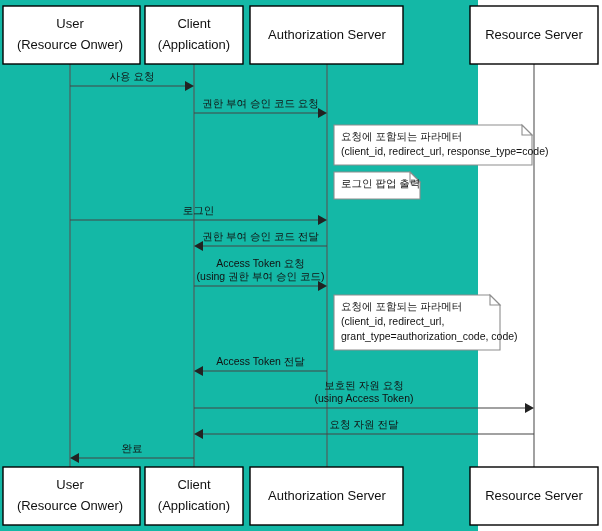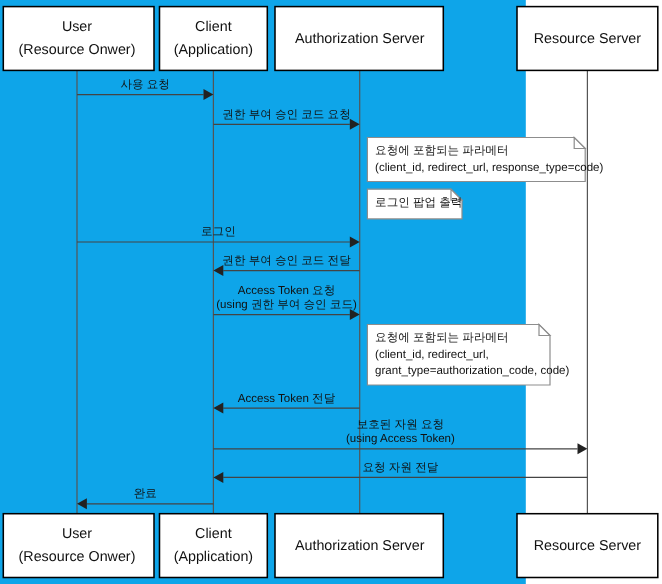--- a/index.html
+++ b/index.html
@@ -10,21 +10,21 @@
   body {
     width: 602px;
     height: 531px;
     font-family: "Liberation Sans", "DejaVu Sans", sans-serif;
     overflow: hidden;
   }
   #diagram-root {
     position: relative;
     width: 478px;
     height: 531px;
-    background: #0ea5e9;
+    background: #14b8a6;
   }
   svg.diagram {
     display: block;
     width: 602px;
     height: 531px;
   }
   .actor-box {
     fill: #ffffff;
     stroke: #000000;
     stroke-width: 1.4;

